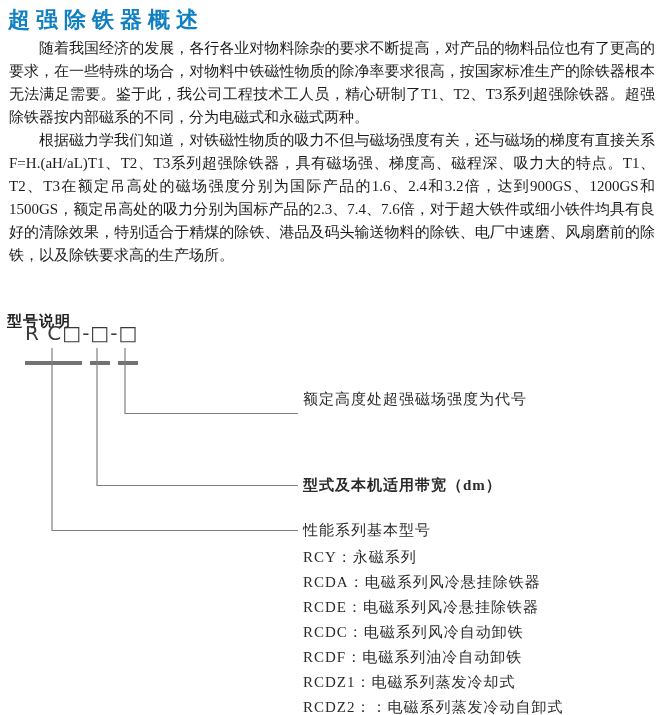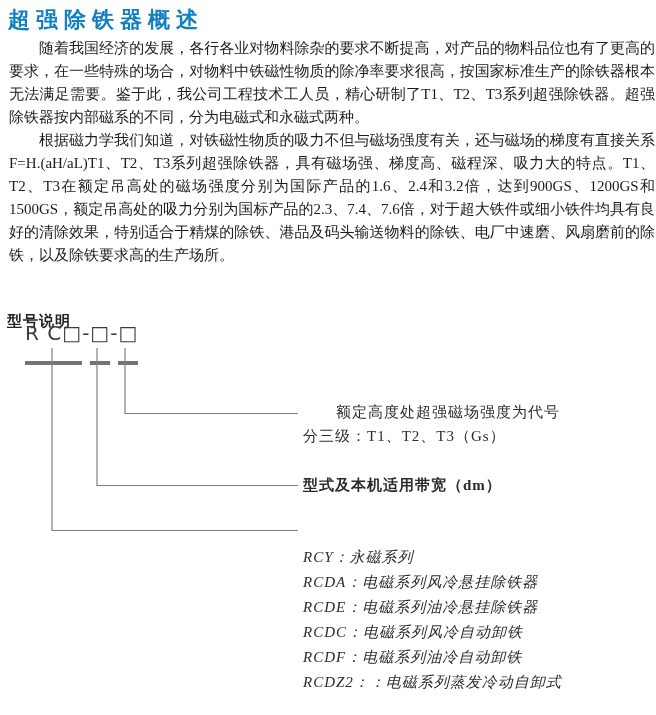--- a/index.html
+++ b/index.html
@@ -69,37 +69,36 @@
     pointer-events: none;
   }
   .callout {
     position: absolute;
     left: 303px;
     font-size: 15px;
     letter-spacing: 1px;
     color: #2b2b2b;
     white-space: nowrap;
   }
-  .co-1a { top: 403px; margin-left: 33px; }
+  .co-1a { top: 390px; }
   .co-1b { top: 427px; }
   .co-2  { top: 476px; font-weight: bold; }
   .co-3  { top: 521px; }
   .series-list {
     position: absolute;
     left: 303px;
     top: 545px;
     font-size: 15px;
     letter-spacing: 1px;
     color: #2b2b2b;
     white-space: nowrap;
   }
   .series-list .series-item {
     height: 25px;
     line-height: 25px;
-    font-style: italic;
   }
 </style>
 </head>
 <body>
 
 <div class="page">
 
   <h1 class="page-title" style="color: rgb(16, 128, 194);">超强除铁器概述</h1>
 
   <p class="body-para para-1">随着我国经济的发展，各行各业对物料除杂的要求不断提高，对产品的物料品位也有了更高的要求，在一些特殊的场合，对物料中铁磁性物质的除净率要求很高，按国家标准生产的除铁器根本无法满足需要。鉴于此，我公司工程技术工人员，精心研制了T1、T2、T3系列超强除铁器。超强除铁器按内部磁系的不同，分为电磁式和永磁式两种。</p>
@@ -113,27 +112,28 @@
   </div>
 
   <svg class="diagram-lines" viewBox="0 0 656 715" xmlns="http://www.w3.org/2000/svg">
     <polyline points="52,348 52,530.5 298,530.5" fill="none" stroke="#808080" stroke-width="1.2"></polyline>
     <polyline points="97,348 97,485.5 298,485.5" fill="none" stroke="#808080" stroke-width="1.2"></polyline>
     <polyline points="125,348 125,413.5 298,413.5" fill="none" stroke="#808080" stroke-width="1.2"></polyline>
   </svg>
 
   <div class="callout co-1a">额定高度处超强磁场强度为代号</div>
 
-  <div class="callout co-1b">分三级：T1、T2、T3（Gs）</div>
 
   <div class="callout co-2">型式及本机适用带宽（dm）</div>
 
+  <div class="callout co-3">性能系列基本型号</div>
 
   <div class="series-list">
     <div class="series-item">RCY：永磁系列</div>
     <div class="series-item">RCDA：电磁系列风冷悬挂除铁器</div>
-    <div class="series-item">RCDE：电磁系列油冷悬挂除铁器</div>
+    <div class="series-item">RCDE：电磁系列风冷悬挂除铁器</div>
     <div class="series-item">RCDC：电磁系列风冷自动卸铁</div>
     <div class="series-item">RCDF：电磁系列油冷自动卸铁</div>
+    <div class="series-item">RCDZ1：电磁系列蒸发冷却式</div>
     <div class="series-item">RCDZ2：：电磁系列蒸发冷动自卸式</div>
   </div>
 
 </div>
 
 </body></html>

